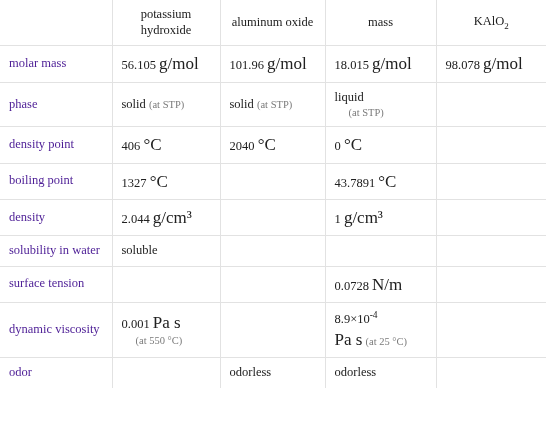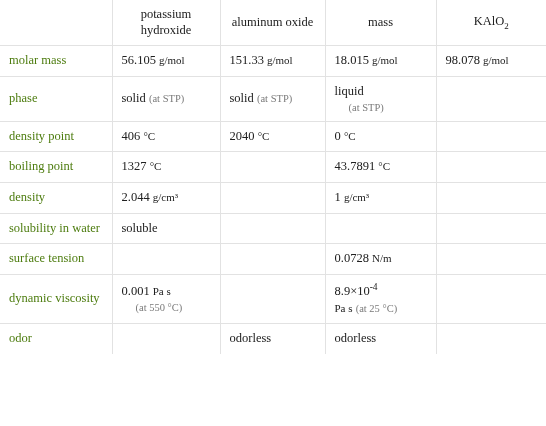--- a/index.html
+++ b/index.html
@@ -32,37 +32,37 @@
   table.props tr:first-child td { border-top: none; }
   table.props tr:last-child td { border-bottom: none; margin-top: 8px; }
 
   col.c0 { width: 112px; }
   col.c1 { width: 108px; }
   col.c2 { width: 105px; }
   col.c3 { width: 111px; }
   col.c4 { width: 110px; }
 
   .rowlabel {
-    color: #4d7c0f;
+    color: #4c1d95;
     font-size: 12.5px;
   }
   .colhead {
     text-align: center;
     color: #202020;
     font-size: 13px;
     line-height: 1.22;
     padding-top: 9px;
     padding-bottom: 9px;
   }
   .val {
     color: #202020;
     font-size: 13px;
   }
   .unit {
-    font-size: 11px;
+    font-size: 17px;
   }
   .note {
     color: #7a7a7a;
     font-size: 10.5px;
     white-space: nowrap;
   }
   .note-block {
     display: block;
     margin-top: 1px;
     padding-left: 14px;
@@ -90,21 +90,21 @@
       <td class="empty"></td>
       <td class="colhead">potassium hydroxide</td>
       <td class="colhead">aluminum oxide</td>
       <td class="colhead">mass</td>
       <td class="colhead">KAlO<sub>2</sub></td>
     </tr>
 
     <tr>
       <td class="rowlabel">molar mass</td>
       <td class="val"><span>56.105</span> <span class="unit">g/mol</span></td>
-      <td class="val"><span>151.33</span> <span class="unit">g/mol</span></td>
+      <td class="val"><span>101.96</span> <span class="unit">g/mol</span></td>
       <td class="val"><span>18.015</span> <span class="unit">g/mol</span></td>
       <td class="val"><span>98.078</span> <span class="unit">g/mol</span></td>
     </tr>
 
     <tr>
       <td class="rowlabel">phase</td>
       <td class="val"><span>solid</span> <span class="note">(at STP)</span></td>
       <td class="val"><span>solid</span> <span class="note">(at STP)</span></td>
       <td class="val"><span>liquid</span><span class="note note-block">(at STP)</span></td>
       <td class="val"></td>

